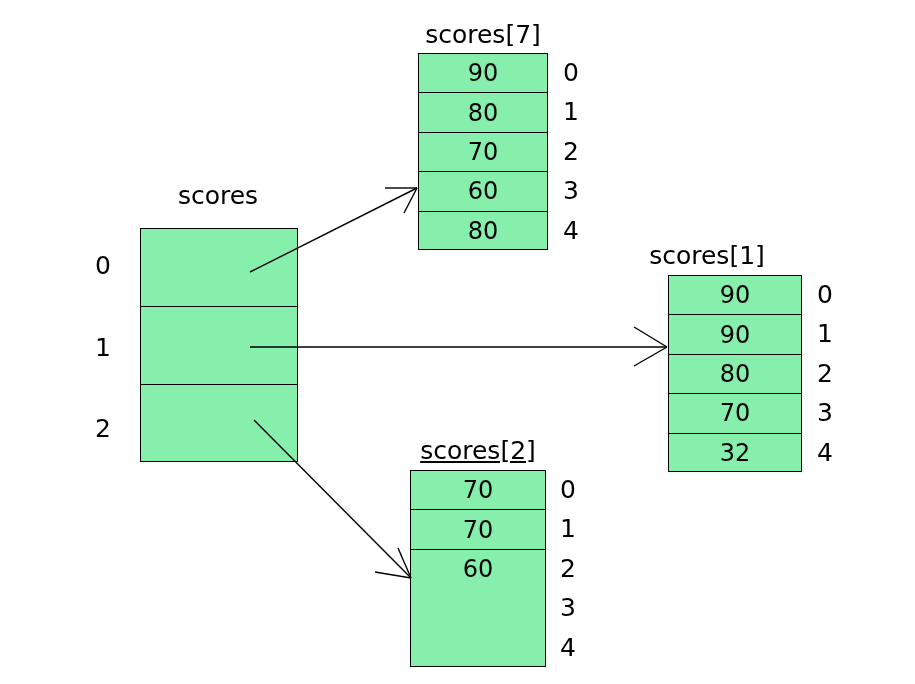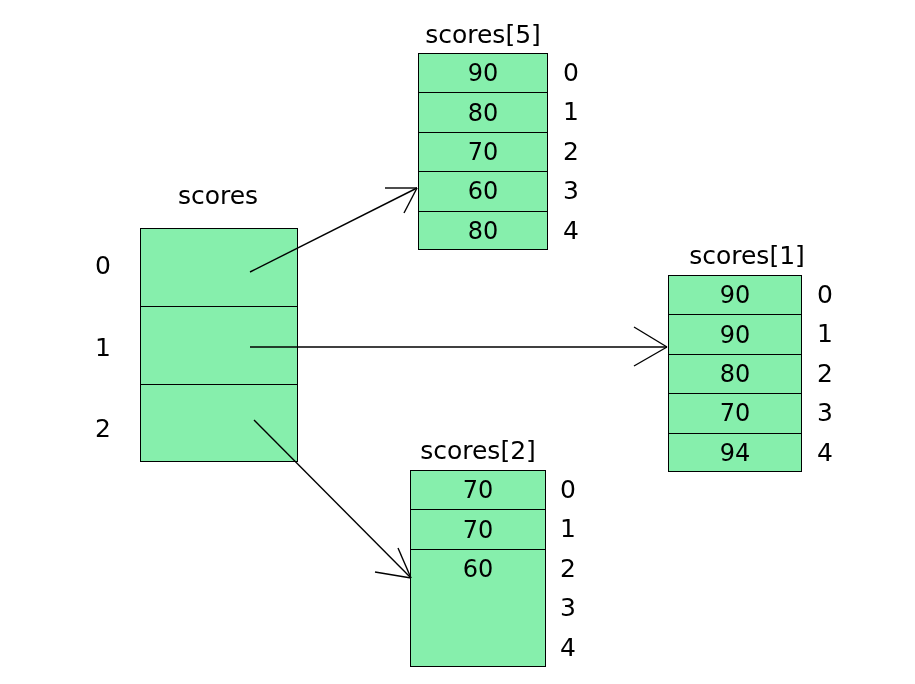--- a/index.html
+++ b/index.html
@@ -69,53 +69,53 @@
   <div class="array-box" style="left:140px; top:228px; width:158px; height:234px;">
     <div class="cell" style="height:78px;"></div>
     <div class="cell" style="height:78px;"></div>
     <div class="cell" style="height:78px;"></div>
   </div>
 
   <div class="idx" style="left:95px; top:253px;">0</div>
   <div class="idx" style="left:95px; top:335px;">1</div>
   <div class="idx" style="left:95px; top:416px;">2</div>
 
-  <div class="array-label" style="left:418px; top:22px; width:130px;">scores[5]</div>
+  <div class="array-label" style="left:418px; top:22px; width:130px;">scores[7]</div>
 
   <div class="array-box" style="left:418px; top:53px; width:130px; height:197px;">
     <div class="cell" style="height:39.4px;">90</div>
     <div class="cell" style="height:39.4px;">80</div>
     <div class="cell" style="height:39.4px;">70</div>
     <div class="cell" style="height:39.4px;">60</div>
     <div class="cell" style="height:39.4px;">80</div>
   </div>
 
   <div class="idx" style="left:563px; top:60px;">0</div>
   <div class="idx" style="left:563px; top:99px;">1</div>
   <div class="idx" style="left:563px; top:139px;">2</div>
   <div class="idx" style="left:563px; top:178px;">3</div>
   <div class="idx" style="left:563px; top:218px;">4</div>
 
-  <div class="array-label" style="left:680px; top:243px; width:134px;">scores[1]</div>
+  <div class="array-label" style="left:640px; top:243px; width:134px;">scores[1]</div>
 
   <div class="array-box" style="left:668px; top:275px; width:134px; height:197px;">
     <div class="cell" style="height:39.4px;">90</div>
     <div class="cell" style="height:39.4px;">90</div>
     <div class="cell" style="height:39.4px;">80</div>
     <div class="cell" style="height:39.4px;">70</div>
-    <div class="cell" style="height:39.4px;">94</div>
+    <div class="cell" style="height:39.4px;">32</div>
   </div>
 
   <div class="idx" style="left:817px; top:282px;">0</div>
   <div class="idx" style="left:817px; top:321px;">1</div>
   <div class="idx" style="left:817px; top:361px;">2</div>
   <div class="idx" style="left:817px; top:400px;">3</div>
   <div class="idx" style="left:817px; top:440px;">4</div>
 
-  <div class="array-label" style="left:410px; top:438px; width:136px;">scores[2]</div>
+  <div class="array-label" style="left:410px; top:438px; width:136px;text-decoration:underline;">scores[2]</div>
 
   <div class="array-box" style="left:410px; top:470px; width:136px; height:197px;">
     <div class="cell" style="height:39.4px;">70</div>
     <div class="cell" style="height:39.4px;">70</div>
     <div class="cell" style="height:39.4px;">60</div>
   </div>
 
   <div class="idx" style="left:560px; top:477px;">0</div>
   <div class="idx" style="left:560px; top:516px;">1</div>
   <div class="idx" style="left:560px; top:556px;">2</div>

